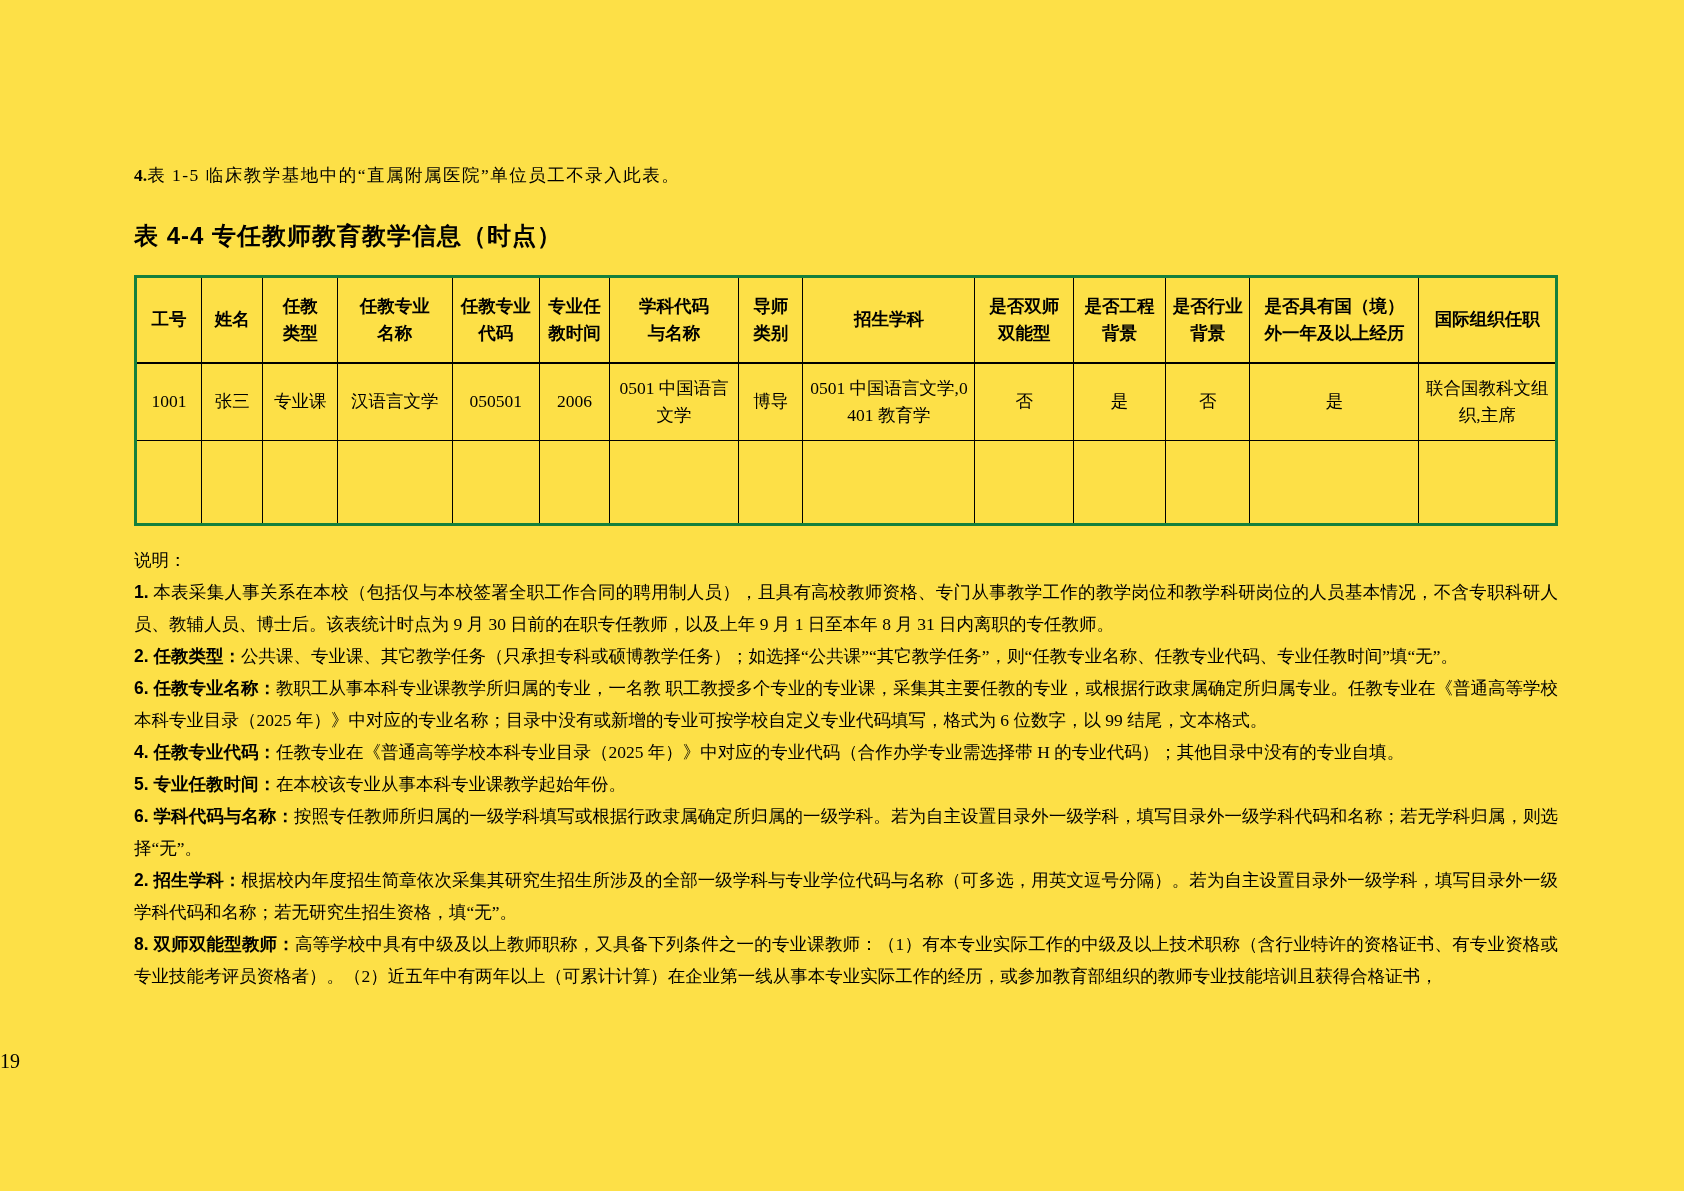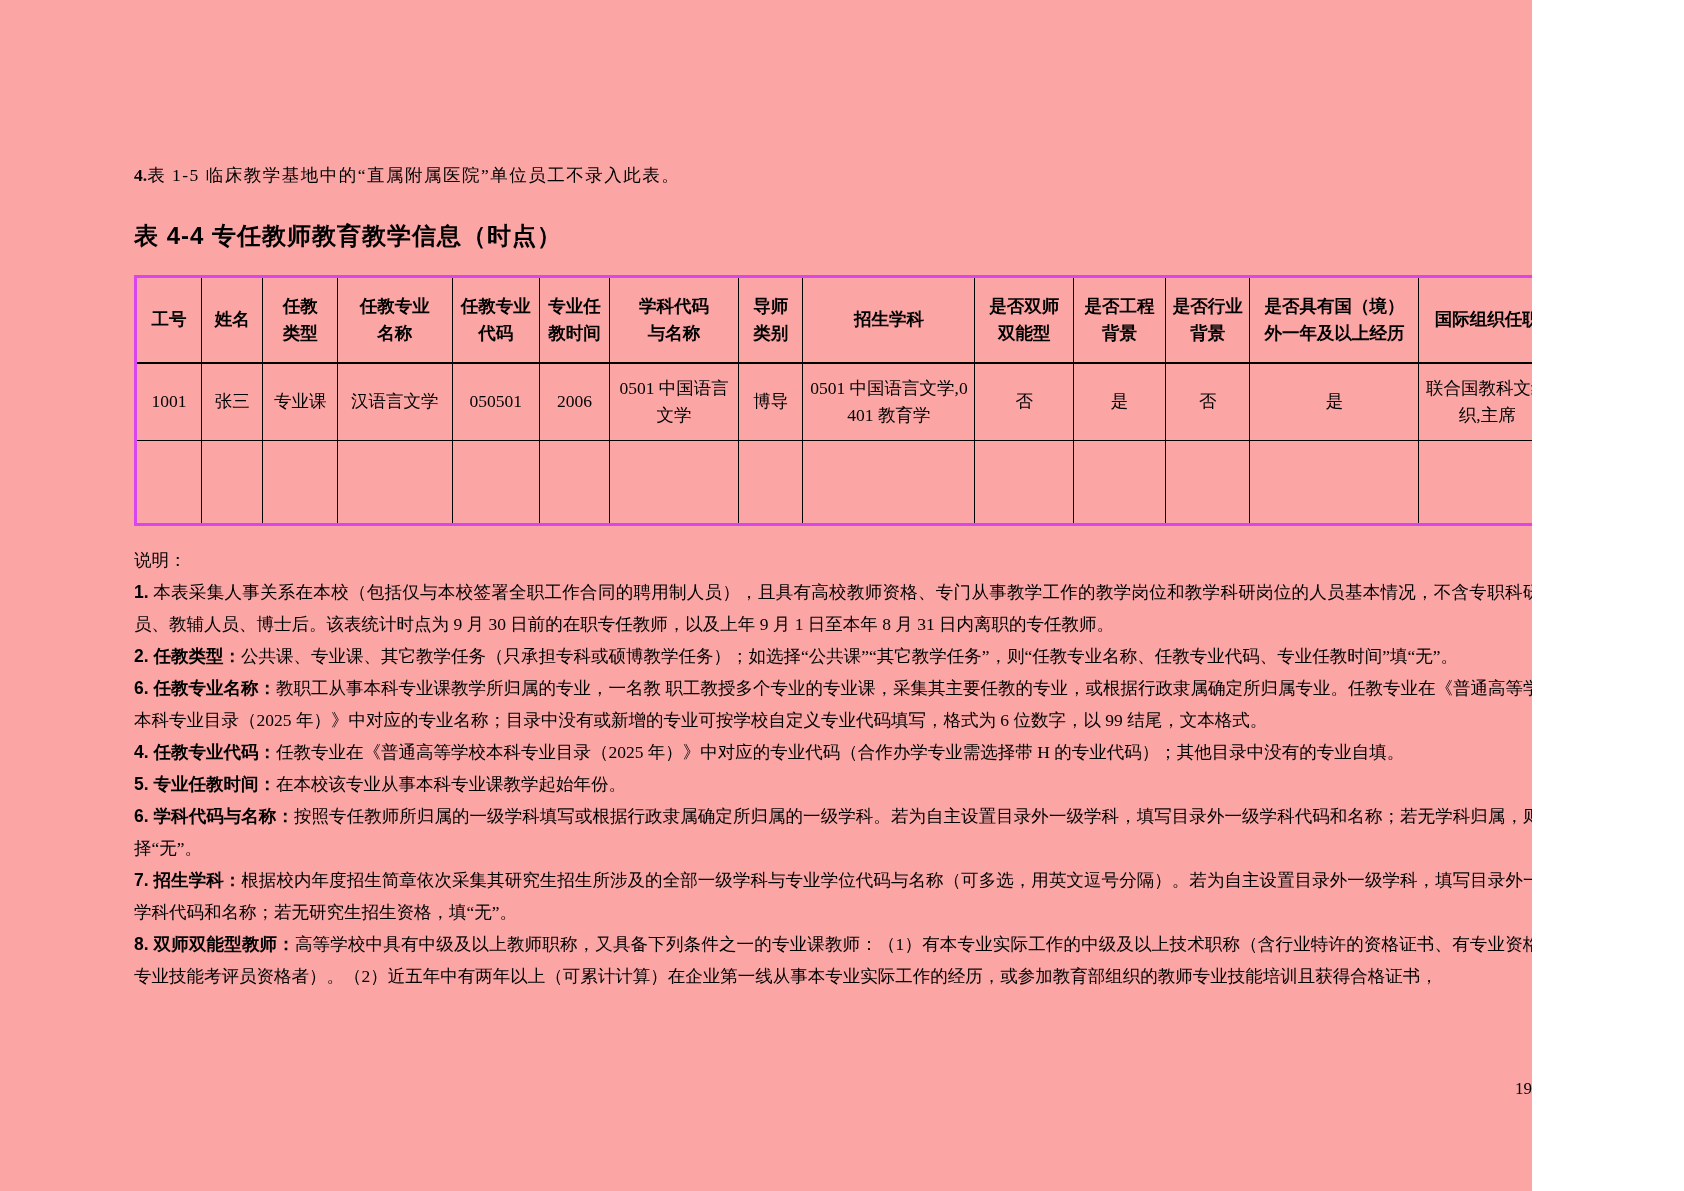--- a/index.html
+++ b/index.html
@@ -1,21 +1,21 @@
 <!DOCTYPE html>
 <html><head>
 <meta charset="utf-8">
 <style>
   * { margin: 0; padding: 0; box-sizing: border-box; }
   html, body { background: #ffffff; }
   .page {
     position: relative;
-    width: 1532px;
+    width: 1684px;
     height: 1191px;
-    background: #fca5a5;
+    background: #fde047;
     color: #000000;
     font-family: "Liberation Serif", serif;
     overflow: hidden;
   }
   .content {
     position: absolute;
     left: 134px;
     top: 163px;
     width: 1424px;
   }
@@ -35,21 +35,21 @@
     font-weight: bold;
     font-size: 24px;
     letter-spacing: 1px;
     line-height: 30px;
   }
   table.info-table {
     margin-top: 24px;
     width: 100%;
     border-collapse: collapse;
     table-layout: fixed;
-    border: 3px solid #d946ef;
+    border: 3px solid #15803d;
   }
   table.info-table th, table.info-table td {
     border: 1px solid #000000;
     text-align: center;
     vertical-align: middle;
     padding: 2px 3px;
     overflow: hidden;
   }
   table.info-table thead tr {
     border-bottom: 2.5px solid #000000;
@@ -83,23 +83,23 @@
     text-justify: inter-character;
   }
   .note-lead {
     font-family: "Liberation Sans", sans-serif;
     font-weight: bold;
   }
   .page-number {
     position: absolute;
     left: 0;
     right: 0;
-    top: 1079px;
-    text-align: right;
-    font-size: 17px;
+    top: 1050px;
+    text-align: left;
+    font-size: 20px;
     font-family: "Liberation Serif", serif;
   }
 </style>
 </head>
 <body>
 
 <div class="page">
   <div class="content">
 
     <p class="top-note"><span class="note-num">4.</span><span>表 1-5 临床教学基地中的“直属附属医院”单位员工不录入此表。</span></p>
@@ -188,20 +188,20 @@
     </table>
 
     <div class="notes">
       <p class="notes-title">说明：</p>
       <p class="note-item"><span class="note-lead">1.</span> <span>本表采集人事关系在本校（包括仅与本校签署全职工作合同的聘用制人员），且具有高校教师资格、专门从事教学工作的教学岗位和教学科研岗位的人员基本情况，不含专职科研人员、教辅人员、博士后。该表统计时点为 9 月 30 日前的在职专任教师，以及上年 9 月 1 日至本年 8 月 31 日内离职的专任教师。</span></p>
       <p class="note-item"><span class="note-lead">2. 任教类型：</span><span>公共课、专业课、其它教学任务（只承担专科或硕博教学任务）；如选择“公共课”“其它教学任务”，则“任教专业名称、任教专业代码、专业任教时间”填“无”。</span></p>
       <p class="note-item"><span class="note-lead">6. 任教专业名称：</span><span>教职工从事本科专业课教学所归属的专业，一名教 职工教授多个专业的专业课，采集其主要任教的专业，或根据行政隶属确定所归属专业。任教专业在《普通高等学校本科专业目录（2025 年）》中对应的专业名称；目录中没有或新增的专业可按学校自定义专业代码填写，格式为 6 位数字，以 99 结尾，文本格式。</span></p>
       <p class="note-item"><span class="note-lead">4. 任教专业代码：</span><span>任教专业在《普通高等学校本科专业目录（2025 年）》中对应的专业代码（合作办学专业需选择带 H 的专业代码）；其他目录中没有的专业自填。</span></p>
       <p class="note-item"><span class="note-lead">5. 专业任教时间：</span><span>在本校该专业从事本科专业课教学起始年份。</span></p>
       <p class="note-item"><span class="note-lead">6. 学科代码与名称：</span><span>按照专任教师所归属的一级学科填写或根据行政隶属确定所归属的一级学科。若为自主设置目录外一级学科，填写目录外一级学科代码和名称；若无学科归属，则选择“无”。</span></p>
-      <p class="note-item"><span class="note-lead">7. 招生学科：</span><span>根据校内年度招生简章依次采集其研究生招生所涉及的全部一级学科与专业学位代码与名称（可多选，用英文逗号分隔）。若为自主设置目录外一级学科，填写目录外一级学科代码和名称；若无研究生招生资格，填“无”。</span></p>
+      <p class="note-item"><span class="note-lead">2. 招生学科：</span><span>根据校内年度招生简章依次采集其研究生招生所涉及的全部一级学科与专业学位代码与名称（可多选，用英文逗号分隔）。若为自主设置目录外一级学科，填写目录外一级学科代码和名称；若无研究生招生资格，填“无”。</span></p>
       <p class="note-item"><span class="note-lead">8. 双师双能型教师：</span><span>高等学校中具有中级及以上教师职称，又具备下列条件之一的专业课教师：（1）有本专业实际工作的中级及以上技术职称（含行业特许的资格证书、有专业资格或专业技能考评员资格者）。（2）近五年中有两年以上（可累计计算）在企业第一线从事本专业实际工作的经历，或参加教育部组织的教师专业技能培训且获得合格证书，</span></p>
     </div>
 
   </div>
 
   <div class="page-number">19</div>
 </div>
 
 </body></html>

